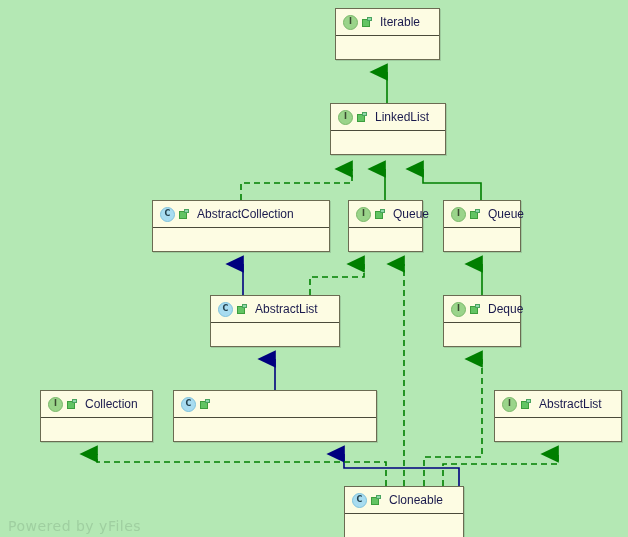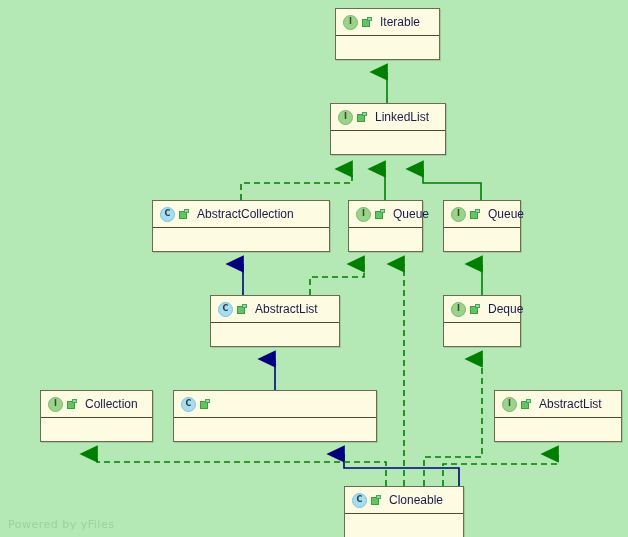--- a/index.html
+++ b/index.html
@@ -105,21 +105,21 @@
     font-size: 12px;
     color: #1a1a4d;
     letter-spacing: 0px;
     white-space: nowrap;
   }
   .watermark {
     position: absolute;
     left: 8px;
     top: 518px;
     font-family: "DejaVu Sans", sans-serif;
-    font-size: 11px;
+    font-size: 14px;
     color: #9fcfa0;
     letter-spacing: 0.5px;
     user-select: none;
   }
 </style>
 </head>
 <body>
 
 <div id="canvas">
 

